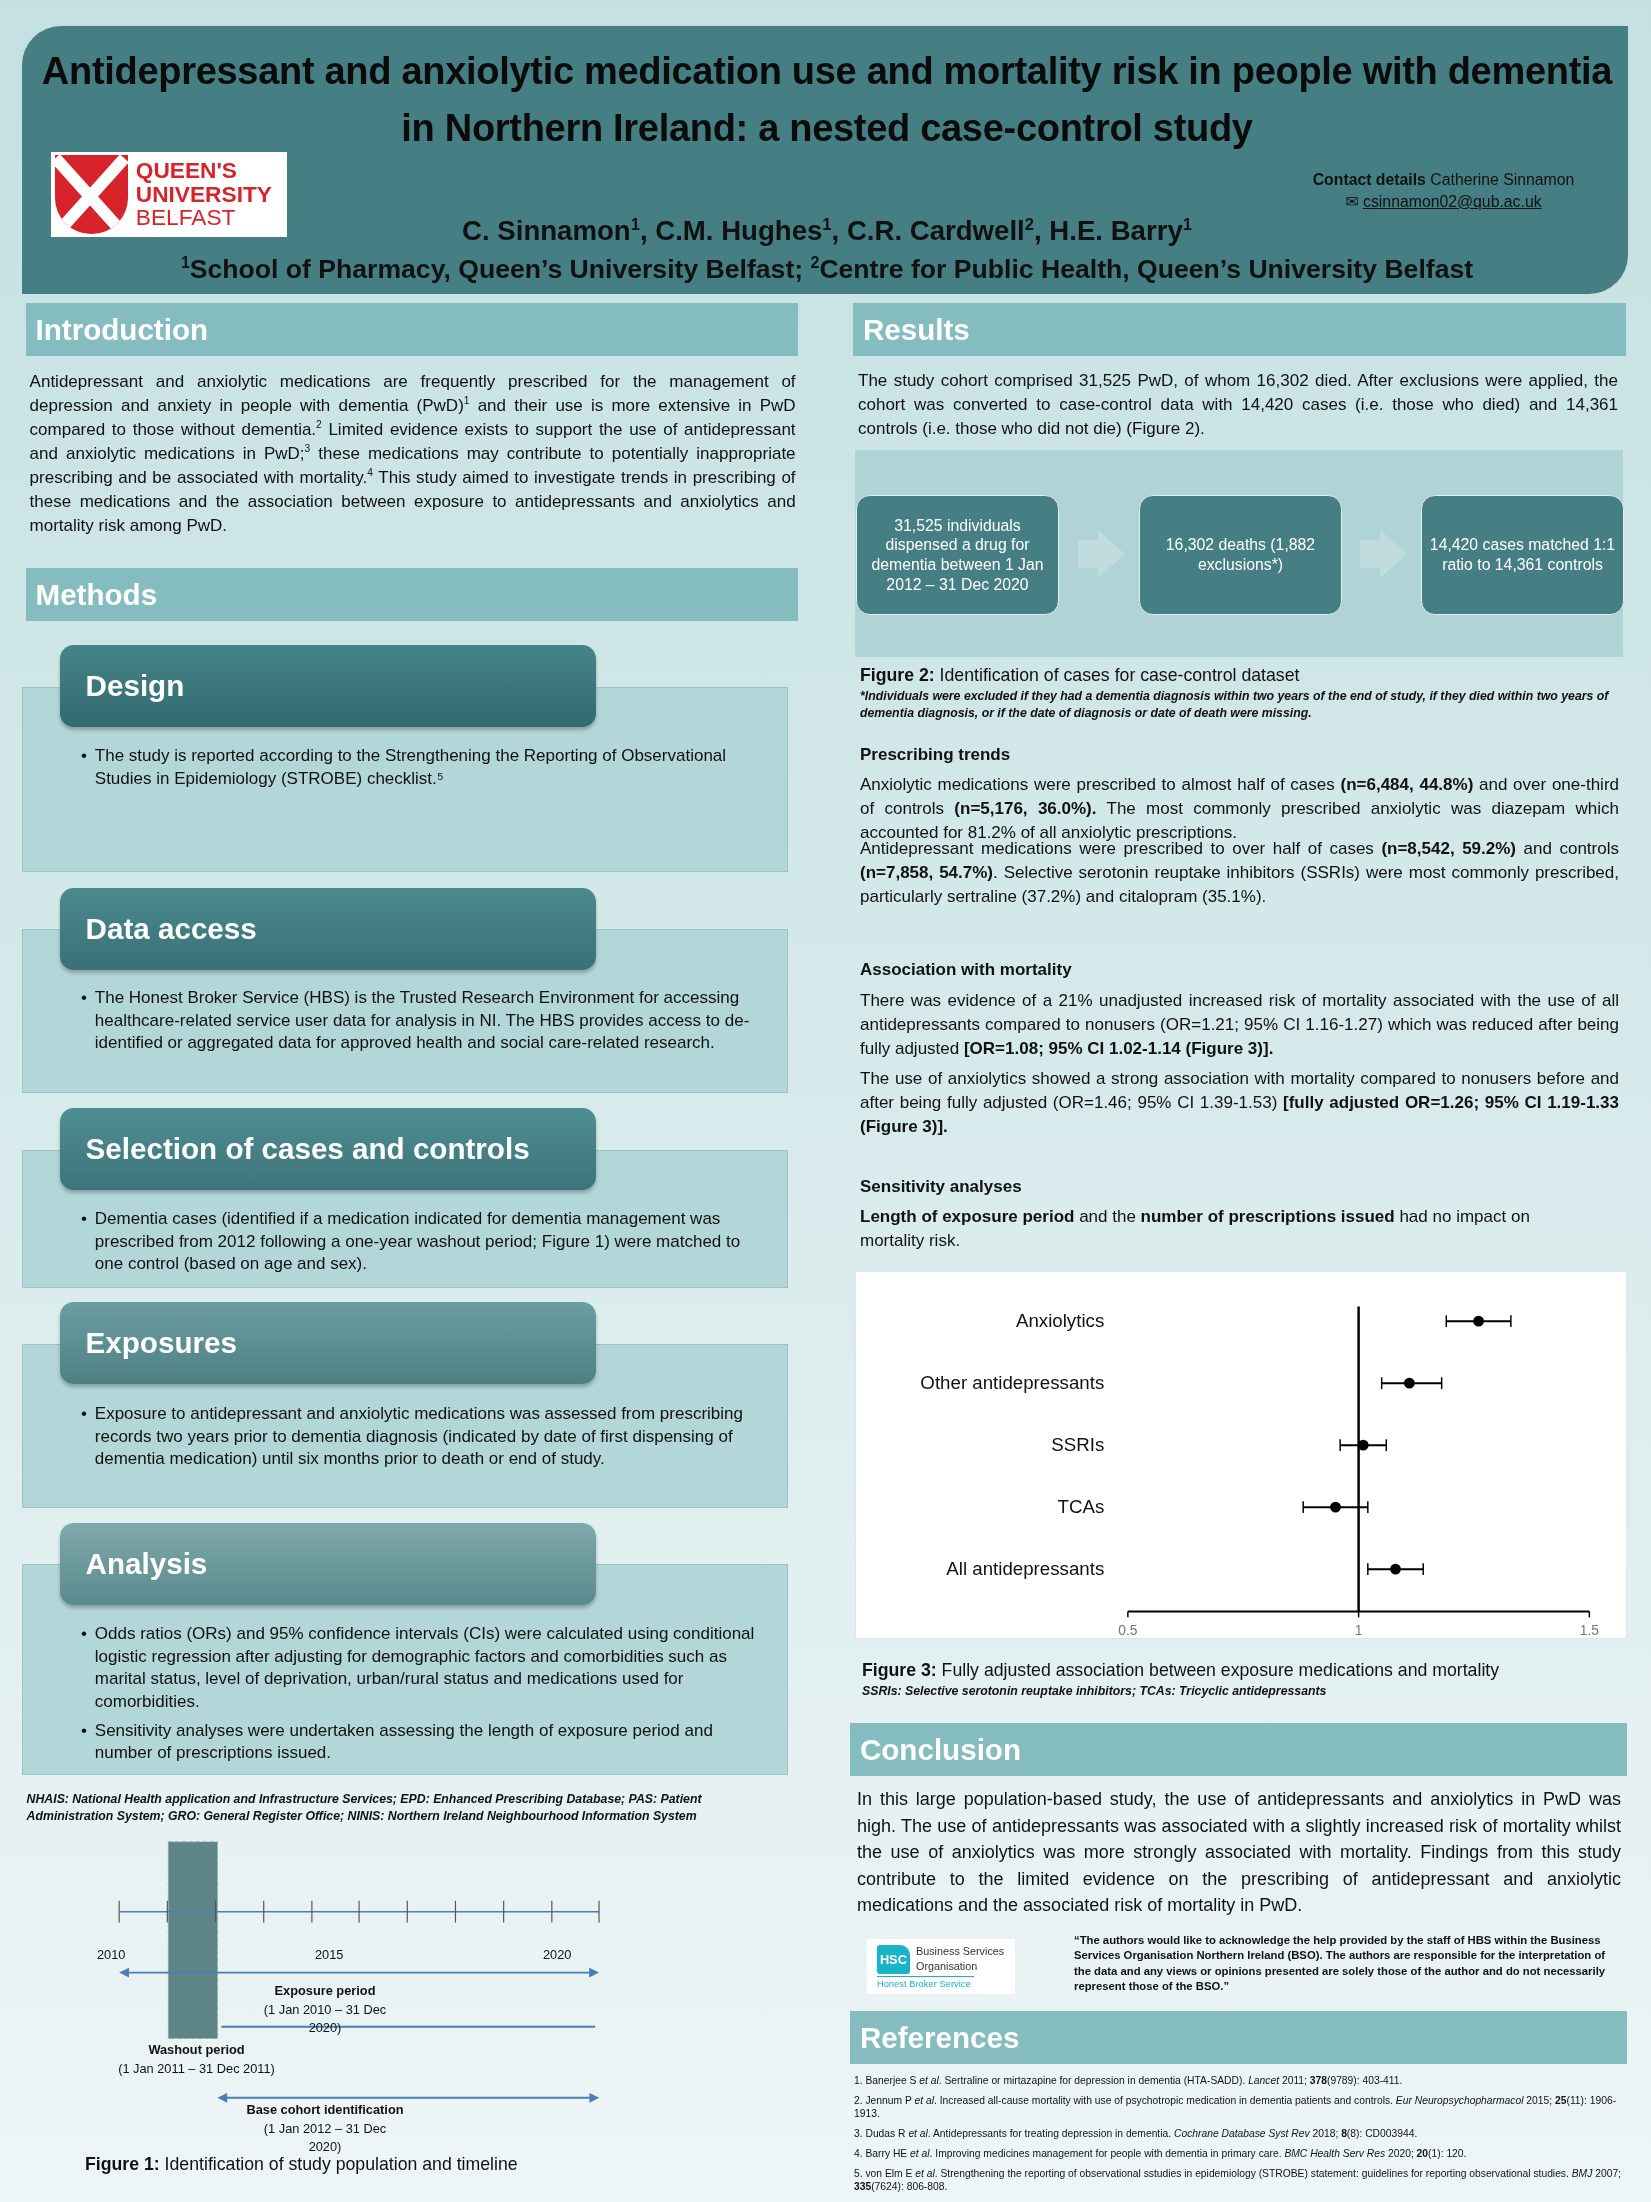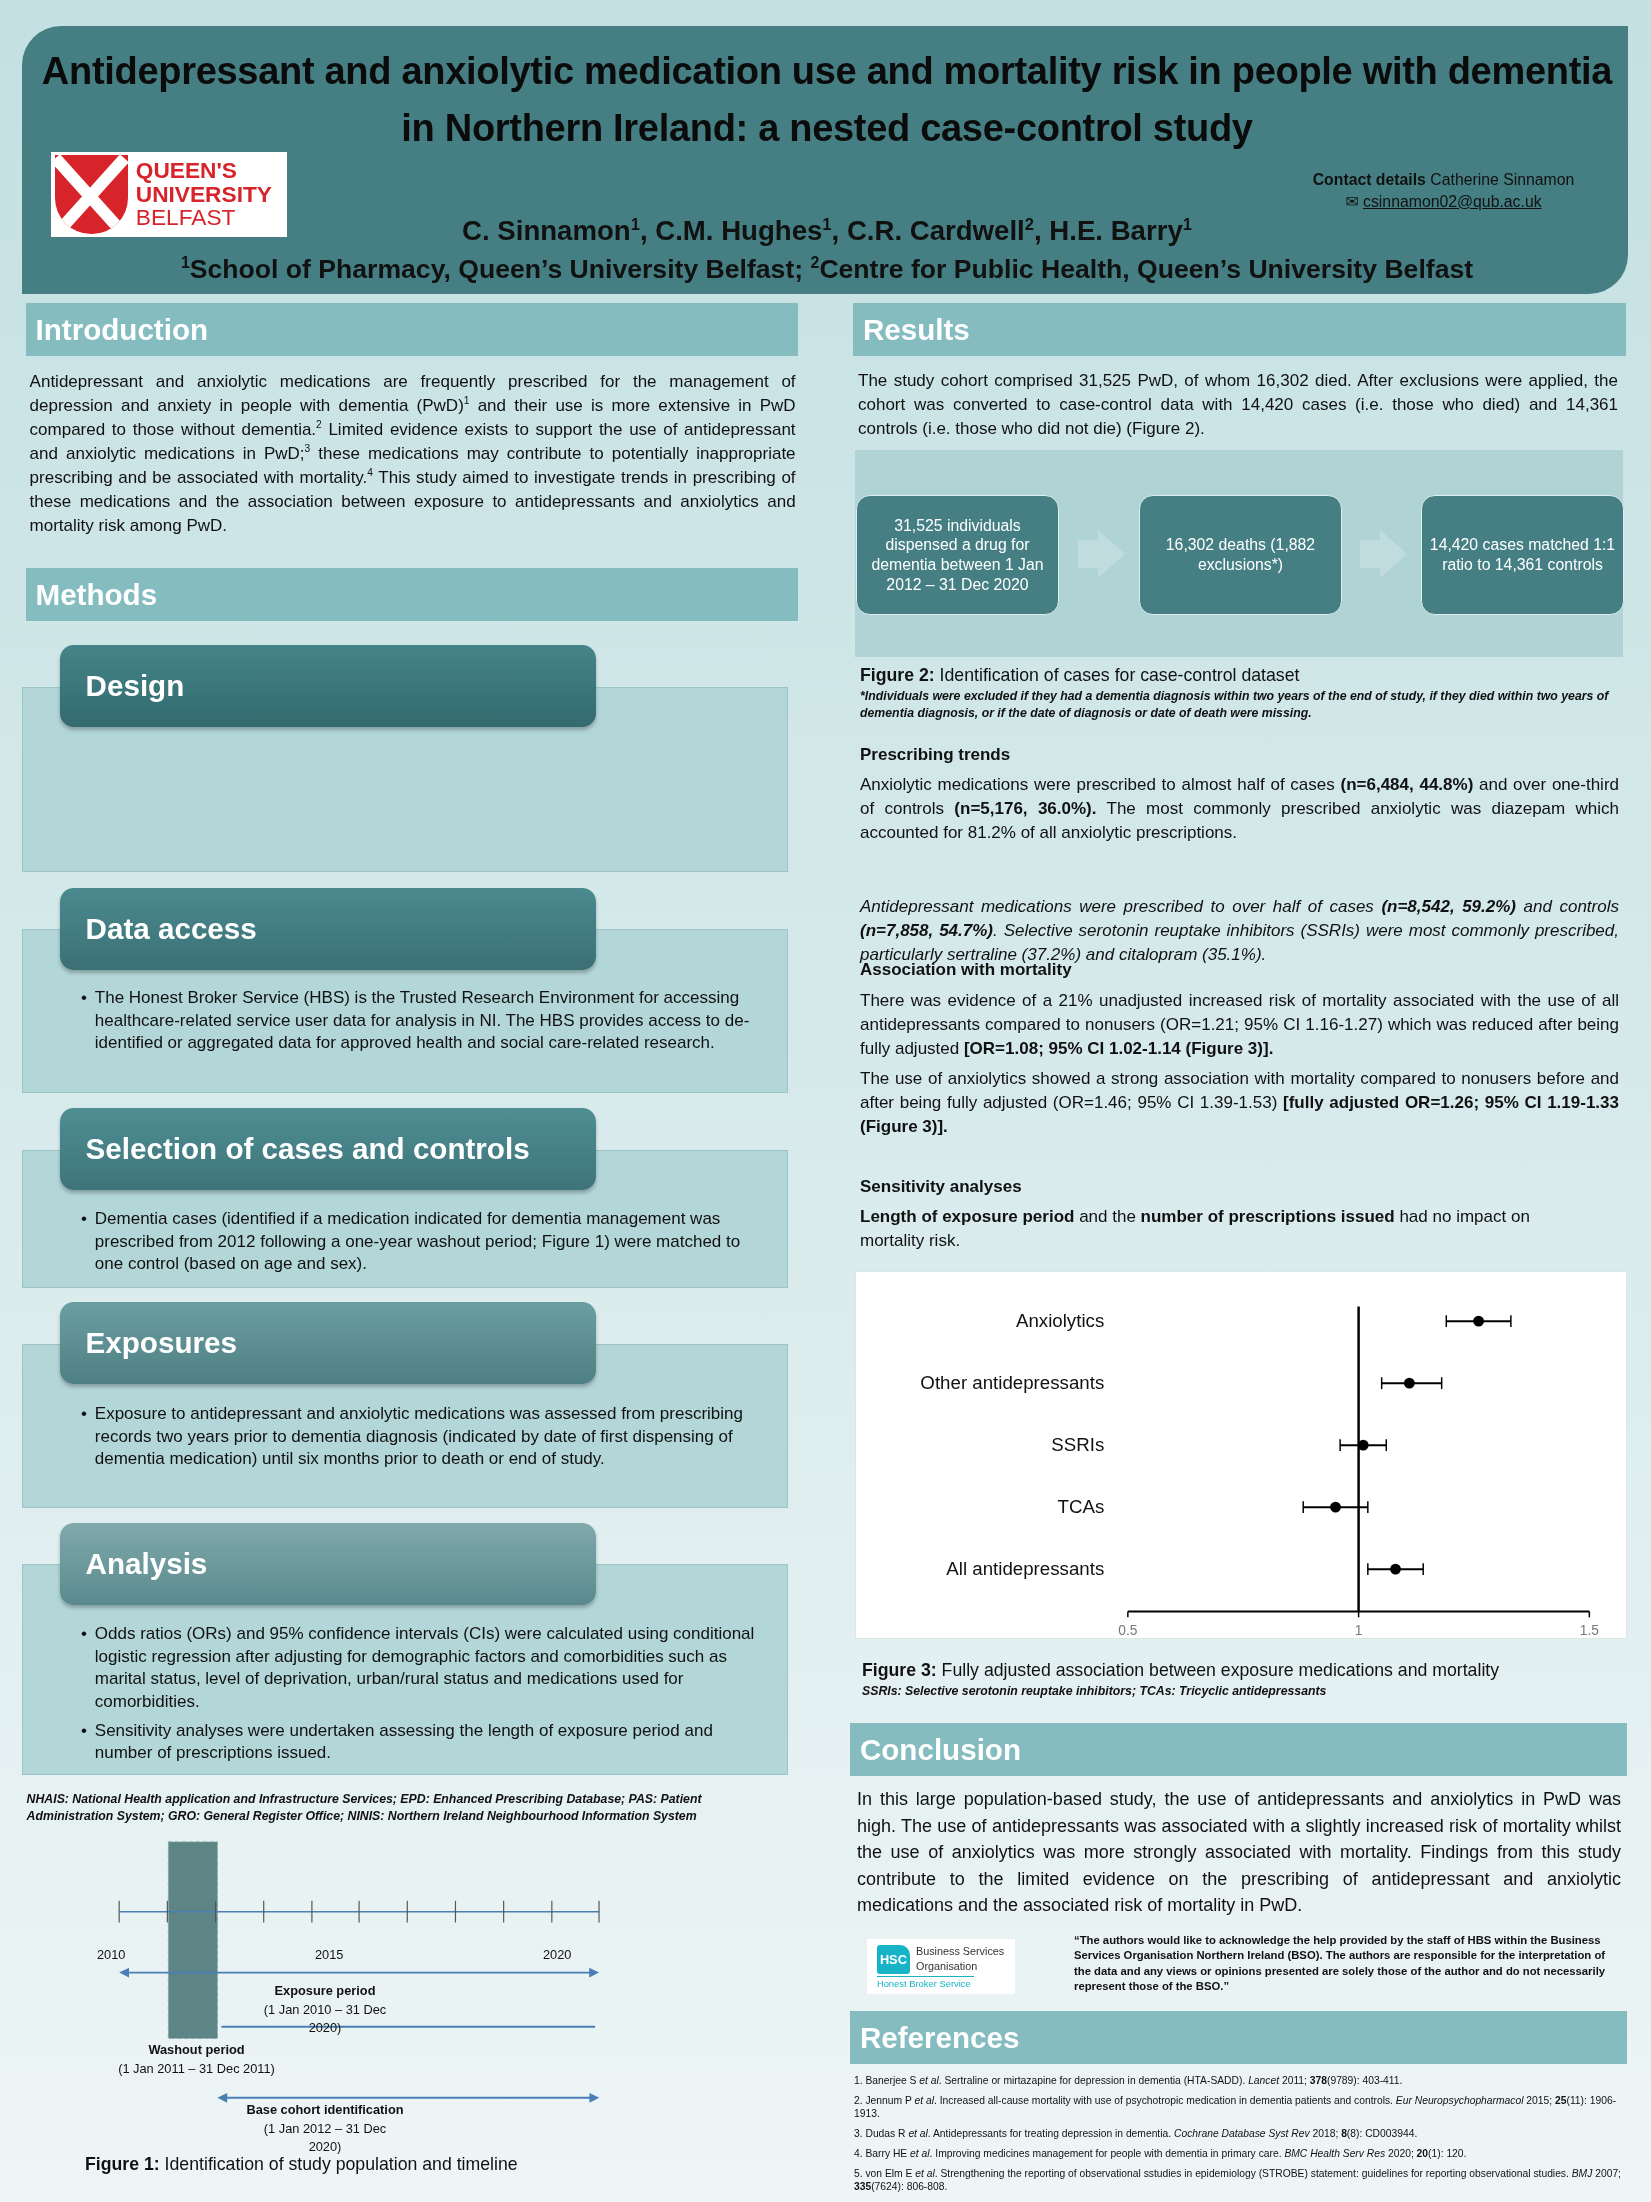--- a/index.html
+++ b/index.html
@@ -134,20 +134,21 @@
 <div class="abs sec-head" style="left:25.6px; top:303px; width:772px; height:53px;">Introduction</div>
 <div class="abs body-text" style="left:29.6px; top:370px; width:766px;">
   <span>Antidepressant and anxiolytic medications are frequently prescribed for the management of depression and anxiety in people with dementia (PwD)</span><sup>1</sup><span> and their use is more extensive in PwD compared to those without dementia.</span><sup>2</sup><span> Limited evidence exists to support the use of antidepressant and anxiolytic medications in PwD;</span><sup>3</sup><span> these medications may contribute to potentially inappropriate prescribing and be associated with mortality.</span><sup>4</sup><span> This study aimed to investigate trends in prescribing of these medications and the association between exposure to antidepressants and anxiolytics and mortality risk among PwD.</span>
 </div>
 
 <div class="abs sec-head" style="left:25.6px; top:568px; width:772px; height:53px;">Methods</div>
 
 <div class="abs sub-box" style="left:21.7px; top:687px; width:766px; height:185px;"></div>
 <div class="abs sub-tab" style="left:60px; top:645px; width:536px; height:82px; background:linear-gradient(180deg,#448489,#336a6e);">Design</div>
 <ul class="abs sub-list" style="left:81px; top:745px; width:680px;">
+  <li>The study is reported according to the Strengthening the Reporting of Observational Studies in Epidemiology (STROBE) checklist.⁵</li>
 </ul>
 
 <div class="abs sub-box" style="left:21.7px; top:929px; width:766px; height:164px;"></div>
 <div class="abs sub-tab" style="left:60px; top:888px; width:536px; height:82px; background:linear-gradient(180deg,#4a8a8f,#3b7075);">Data access</div>
 <ul class="abs sub-list" style="left:81px; top:987px; width:680px;">
   <li>The Honest Broker Service (HBS) is the Trusted Research Environment for accessing healthcare-related service user data for analysis in NI. The HBS provides access to de-identified or aggregated data for approved health and social care-related research.</li>
 </ul>
 
 <div class="abs sub-box" style="left:21.7px; top:1150px; width:766px; height:138px;"></div>
 <div class="abs sub-tab" style="left:60px; top:1108px; width:536px; height:82px; background:linear-gradient(180deg,#4e8e93,#3e7479);">Selection of cases and controls</div>
@@ -231,21 +232,21 @@
 
 <div class="abs caption" style="left:860px; top:665px;">
   <b>Figure 2:</b><span> Identification of cases for case-control dataset</span>
 </div>
 <div class="abs note" style="left:860px; top:688px; width:749px;">*Individuals were excluded if they had a dementia diagnosis within two years of the end of study, if they died within two years of dementia diagnosis, or if the date of diagnosis or date of death were missing.</div>
 
 <div class="abs sub-title" style="left:860px; top:745px;">Prescribing trends</div>
 <div class="abs body-text" style="left:860px; top:773px; width:759px;">
   <span>Anxiolytic medications were prescribed to almost half of cases </span><b>(n=6,484, 44.8%)</b><span> and over one-third of controls </span><b>(n=5,176, 36.0%).</b><span> The most commonly prescribed anxiolytic was diazepam which accounted for 81.2% of all anxiolytic prescriptions.</span>
 </div>
-<div class="abs body-text" style="left:860px; top:895px; width:759px;font-style:italic;">
+<div class="abs body-text" style="left:860px; top:837px; width:759px;">
   <span>Antidepressant medications were prescribed to over half of cases </span><b>(n=8,542, 59.2%)</b><span> and controls </span><b>(n=7,858, 54.7%)</b><span>. Selective serotonin reuptake inhibitors (SSRIs) were most commonly prescribed, particularly sertraline (37.2%) and citalopram (35.1%).</span>
 </div>
 
 <div class="abs sub-title" style="left:860px; top:960px;">Association with mortality</div>
 <div class="abs body-text" style="left:860px; top:989px; width:759px;">
   <span>There was evidence of a 21% unadjusted increased risk of mortality associated with the use of all antidepressants compared to nonusers (OR=1.21; 95% CI 1.16-1.27) which was reduced after being fully adjusted </span><b>[OR=1.08; 95% CI 1.02-1.14 (Figure 3)].</b>
 </div>
 <div class="abs body-text" style="left:860px; top:1067px; width:759px;">
   <span>The use of anxiolytics showed a strong association with mortality compared to nonusers before and after being fully adjusted (OR=1.46; 95% CI 1.39-1.53) </span><b>[fully adjusted OR=1.26; 95% CI 1.19-1.33 (Figure 3)].</b>
 </div>

